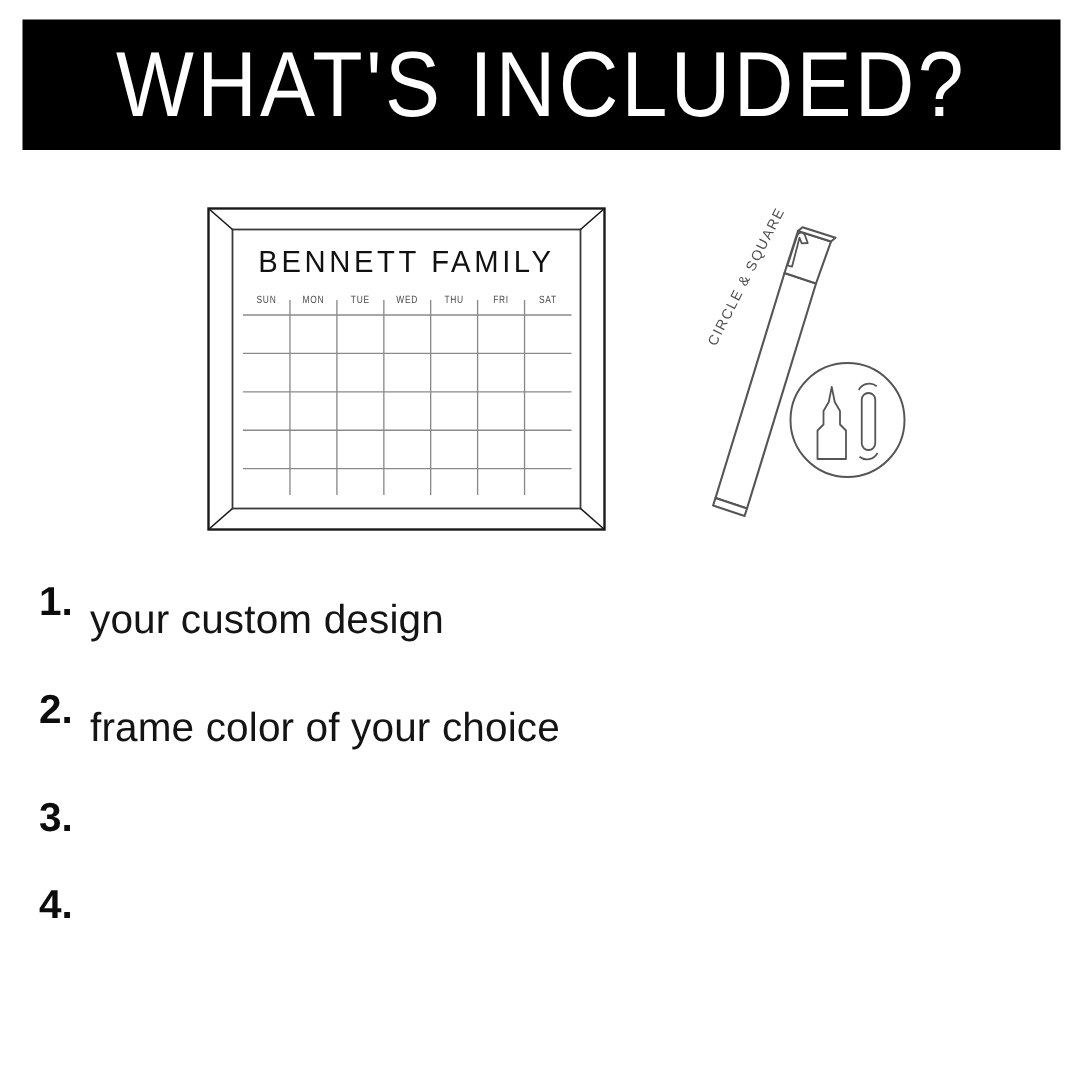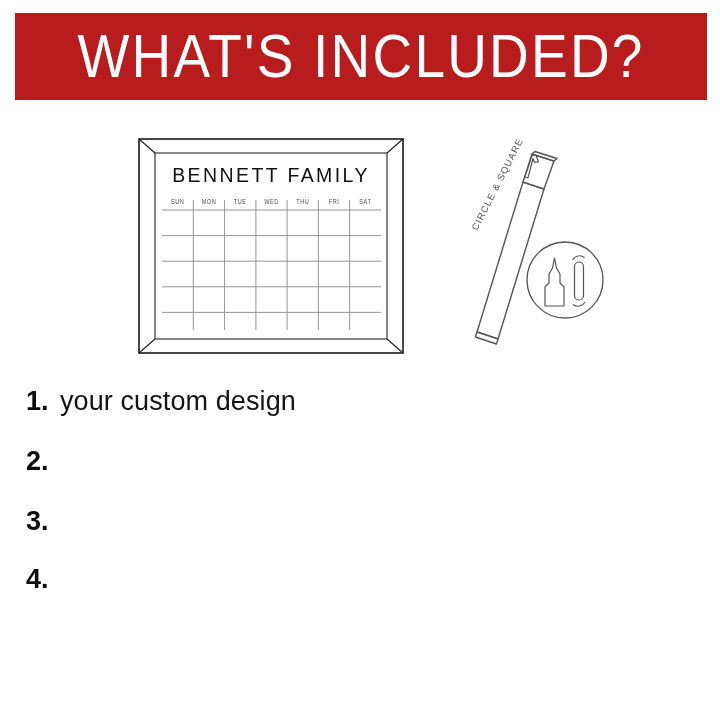--- a/index.html
+++ b/index.html
@@ -15,21 +15,21 @@
     position: relative;
   }
 
   
   .header-banner {
     position: absolute;
     left: 15px;
     top: 13px;
     width: 692px;
     height: 87px;
-    background: #b91c1c;
+    background: #000000;
     display: flex;
     align-items: center;
     justify-content: center;
   }
   .header-title {
     color: #ffffff;
     font-family: "Liberation Sans", sans-serif;
     font-size: 55px;
     font-weight: 300;
     letter-spacing: 2.2px;
@@ -136,20 +136,21 @@
     min-width: 34px;
     flex: 0 0 auto;
   }
   .list-text {
     font-family: "Liberation Sans", sans-serif;
     font-size: 27px;
     font-weight: 400;
     color: #141414;
     line-height: 38px;
     letter-spacing: 0.1px;
+    margin-top: 12px;
   }
   .list-text .line2 {
     display: block;
   }
   .item-3 { margin-bottom: 20px; }
   .item-4 .list-text { letter-spacing: -0.2px; }
 </style>
 </head>
 <body>
 
@@ -230,20 +231,21 @@
 
 <ol class="included-list">
 
   <li class="list-item item-1">
     <span class="list-num">1.</span>
     <span class="list-text">your custom design</span>
   </li>
 
   <li class="list-item item-2">
     <span class="list-num">2.</span>
+    <span class="list-text">frame color of your choice</span>
   </li>
 
   <li class="list-item item-3">
     <span class="list-num">3.</span>
   </li>
 
   <li class="list-item item-4">
     <span class="list-num">4.</span>
   </li>
 

